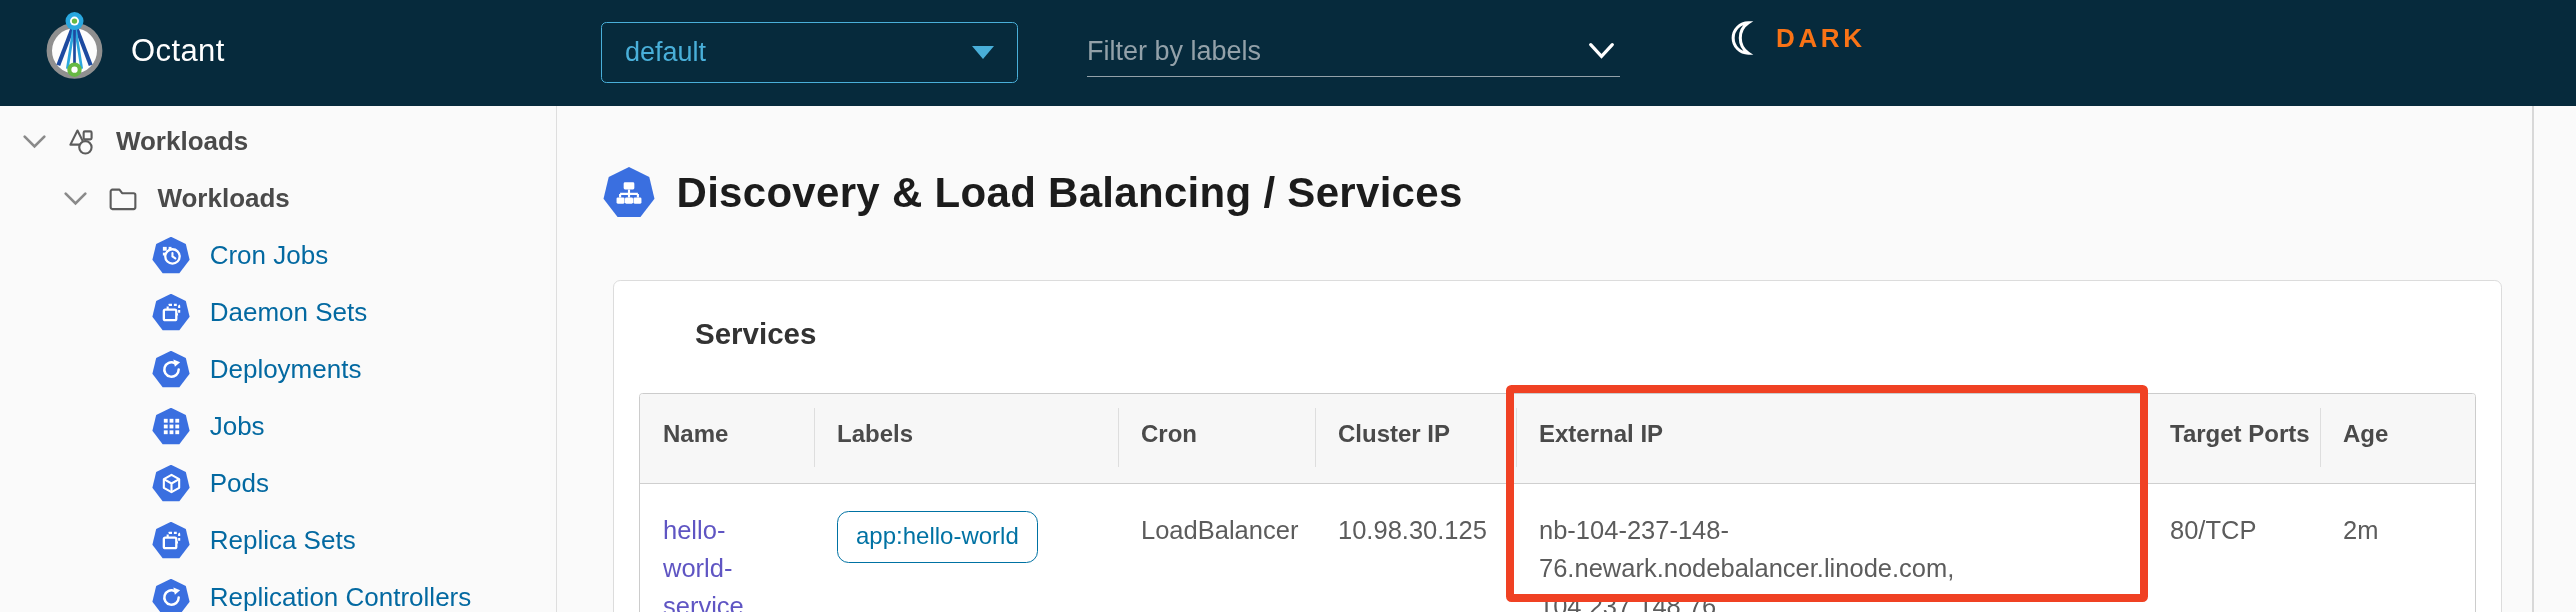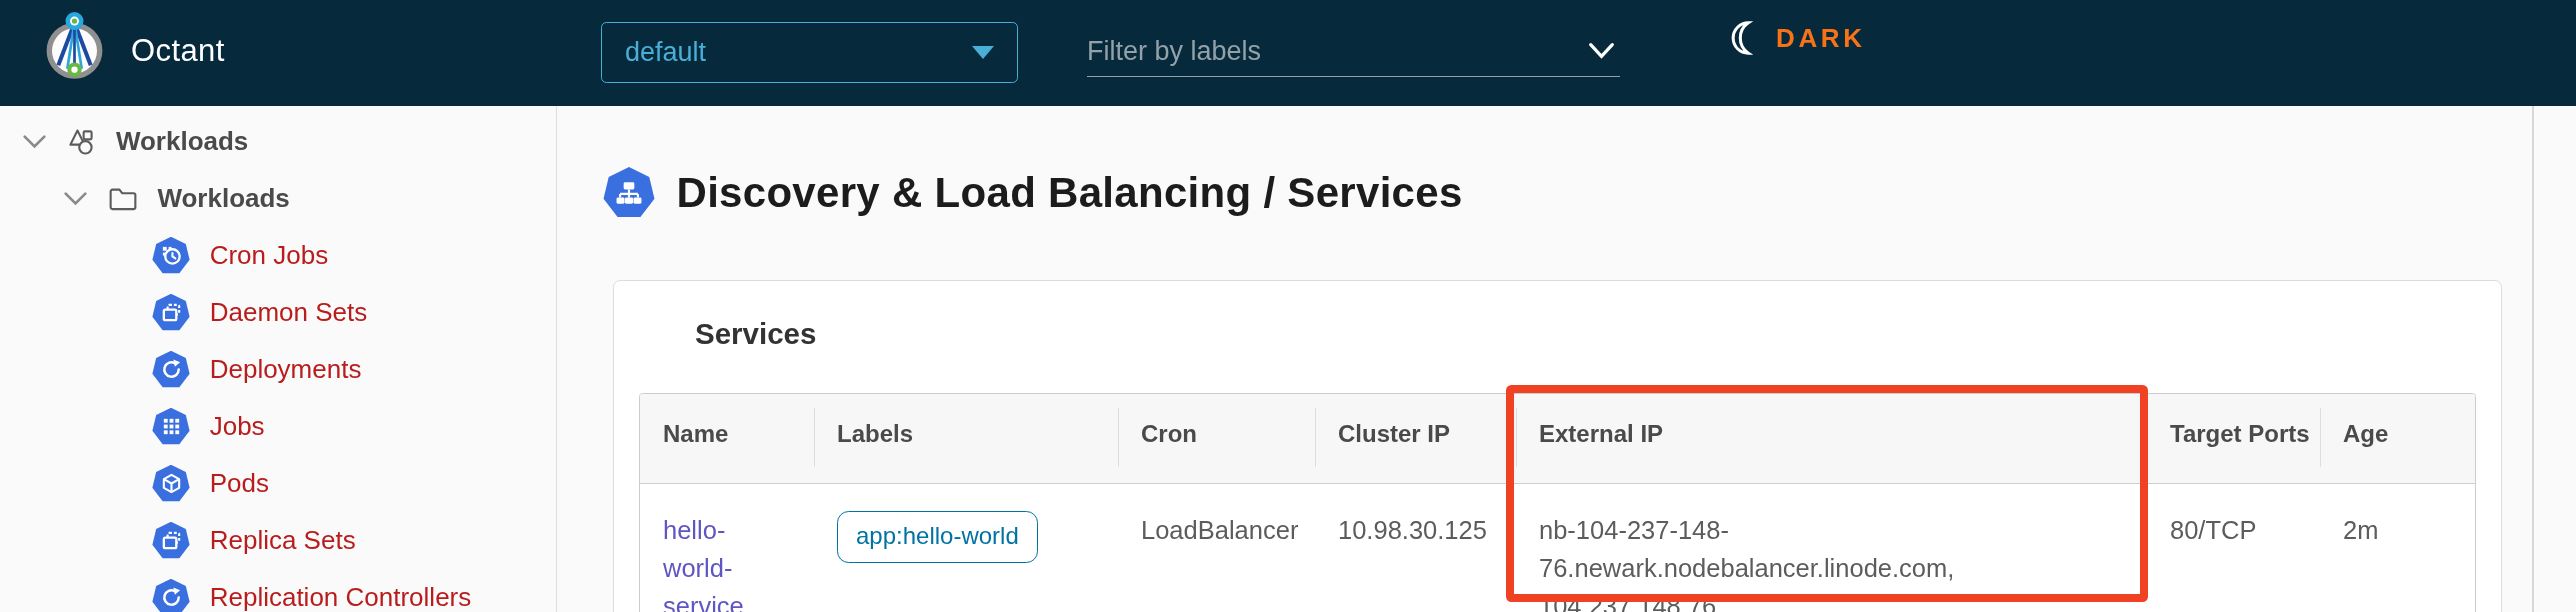--- a/index.html
+++ b/index.html
@@ -24,21 +24,21 @@
 
   .theme-toggle { position:absolute; left:1726px; top:20px; display:flex; align-items:center; color:#f97316; cursor:pointer; }
   .theme-toggle .dark-label { font-size:26px; font-weight:bold; letter-spacing:3.6px; margin-left:16px; }
 
   .cluster-sel { position:absolute; left:1894px; top:29px; display:flex; align-items:center; color:#bcc9d1; font-size:26px; cursor:pointer; }
   .cluster-sel .c-label { margin-left:14.3px; margin-right:12.5px; }
 
   
   .sidebar { position:absolute; left:0; top:106px; width:557px; height:507px; background:#fafafa;
     border-right:1.8px solid #dedede; z-index:2; padding-top:7.2px; }
-  .side-row { display:flex; align-items:center; height:57px; cursor:pointer; color:#b91c1c; font-size:26px; }
+  .side-row { display:flex; align-items:center; height:57px; cursor:pointer; color:#0369a1; font-size:26px; }
   .side-row .chev { display:inline-flex; margin-right:19.7px; }
   .side-row .s-icon { display:inline-flex; align-items:center; justify-content:center; margin-right:19.7px; }
   .lvl0 { padding-left:21.5px; font-weight:bold; color:#4a4a4a; }
   .lvl1 { padding-left:63px; font-weight:bold; color:#4a4a4a;text-align:right; }
   .lvl2 { padding-left:152px; }
   .hepta { width:38px; height:38px; background:#3a6fe0; display:flex; align-items:center; justify-content:center;
     clip-path:polygon(50% 0%, 89% 19%, 99% 61%, 72% 96%, 28% 96%, 1% 61%, 11% 19%); }
 
   
   .main { position:absolute; left:559px; top:106px; width:2017px; height:391px; background:#fafafa; }

